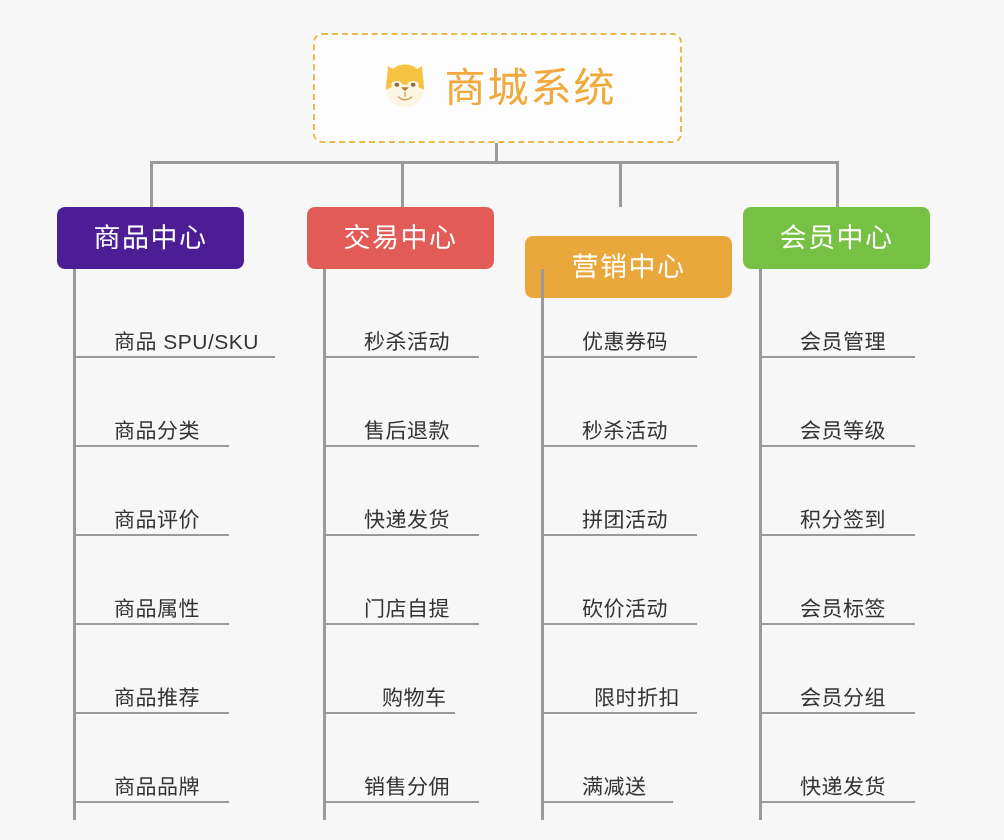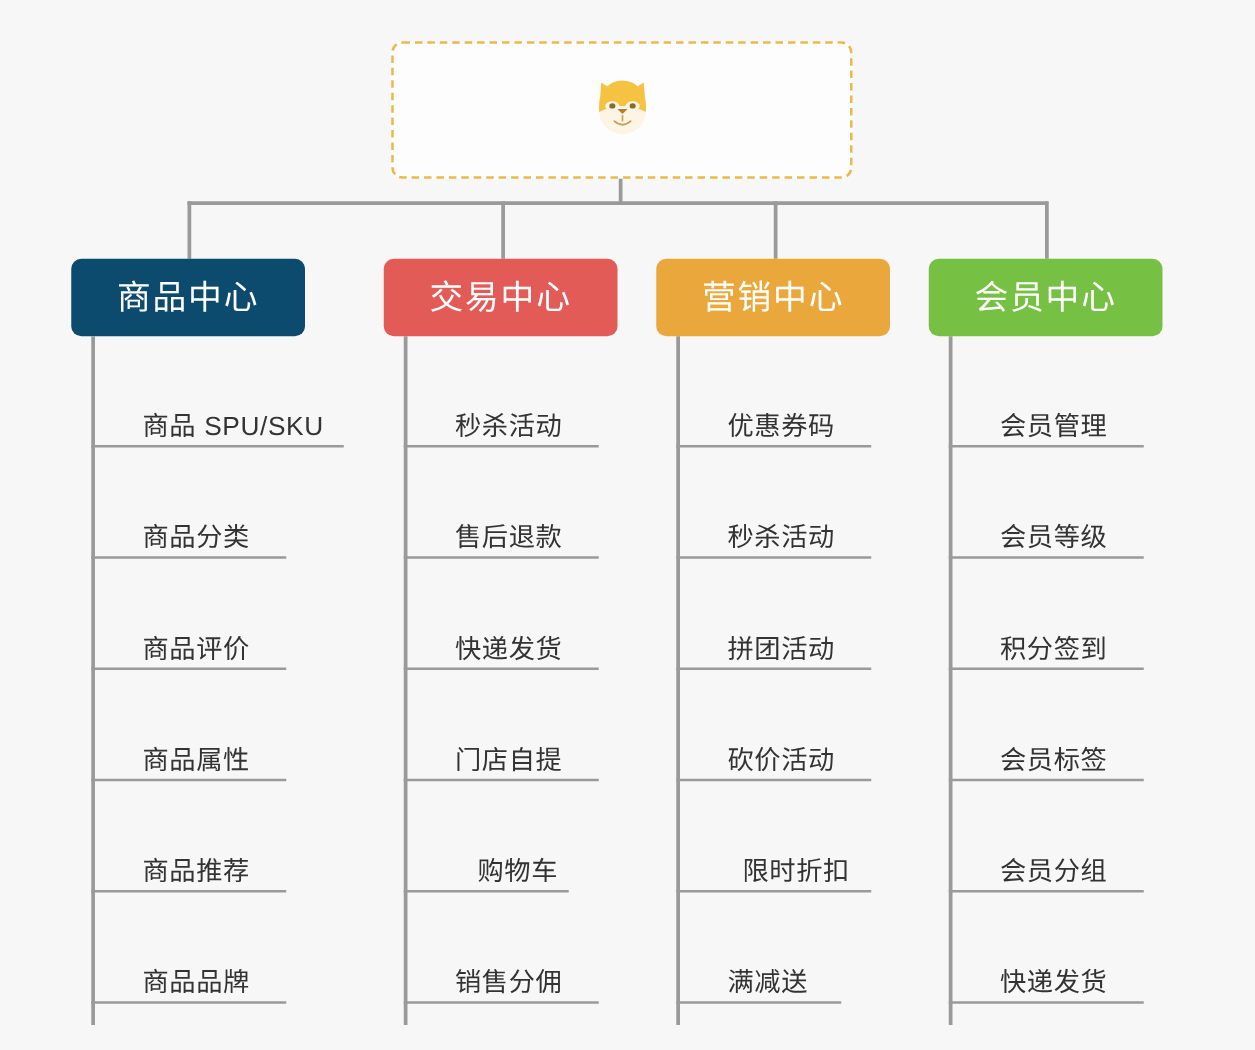--- a/index.html
+++ b/index.html
@@ -138,31 +138,32 @@
         <ellipse cx="22" cy="28" rx="7" ry="4.6" fill="#fdf5e4"></ellipse>
         <ellipse cx="42" cy="28" rx="7" ry="4.6" fill="#fdf5e4"></ellipse>
         <ellipse cx="22" cy="28" rx="3" ry="2.6" fill="#8a6b2f"></ellipse>
         <ellipse cx="42" cy="28" rx="3" ry="2.6" fill="#8a6b2f"></ellipse>
 
         <path d="M32 36 L27 31 L37 31 Z" fill="#b07f35"></path>
         <path d="M32 37 L32 43" stroke="#c9a05a" stroke-width="1.6" fill="none"></path>
         <path d="M24 43 Q32 50 40 43" stroke="#c9a05a" stroke-width="1.8" fill="none" stroke-linecap="round"></path>
       </svg>
     </span>
+    <span class="root-title">商城系统</span>
   </div>
 
   <div class="line line-v" style="left:495px; top:143px; width:3px; height:20px;"></div>
   <div class="line line-h" style="left:150px; top:161px; width:688px; height:3px;"></div>
   <div class="line line-v" style="left:150px; top:161px; height:46px;"></div>
   <div class="line line-v" style="left:401px; top:161px; height:46px;"></div>
   <div class="line line-v" style="left:619px; top:161px; height:46px;"></div>
   <div class="line line-v" style="left:836px; top:161px; height:46px;"></div>
 
   <div class="column" style="left:57px; width:230px;">
-    <div class="cat-box" style="width:187px; background:#0c4a6e;text-align:center;">
+    <div class="cat-box" style="width:187px; background:#4c1d95;text-align:center;">
       <span class="cat-label">商品中心</span>
     </div>
     <div class="spine" style="left:16px; top:62px; height:551px;"></div>
     <div class="leaf-list">
       <div class="leaf" style="left:16px; top:89px; width:202px;">
         <span class="leaf-label" style="left:41px;">商品 SPU/SKU</span>
         <span class="leaf-underline" style="width:202px;"></span>
       </div>
       <div class="leaf" style="left:16px; top:178px; width:156px;">
         <span class="leaf-label" style="left:41px;">商品分类</span>
@@ -214,21 +215,21 @@
         <span class="leaf-underline" style="width:132px;"></span>
       </div>
       <div class="leaf" style="left:16px; top:534px; width:156px;">
         <span class="leaf-label" style="left:41px;">销售分佣</span>
         <span class="leaf-underline" style="width:156px;"></span>
       </div>
     </div>
   </div>
 
   <div class="column" style="left:525px; width:230px;">
-    <div class="cat-box" style="width:187px; background:#eaa83c;">
+    <div class="cat-box" style="width:207px; background:#eaa83c;margin-top:29px;">
       <span class="cat-label">营销中心</span>
     </div>
     <div class="spine" style="left:16px; top:62px; height:551px;"></div>
     <div class="leaf-list">
       <div class="leaf" style="left:16px; top:89px; width:156px;">
         <span class="leaf-label" style="left:41px;">优惠券码</span>
         <span class="leaf-underline" style="width:156px;"></span>
       </div>
       <div class="leaf" style="left:16px; top:178px; width:156px;">
         <span class="leaf-label" style="left:41px;">秒杀活动</span>

